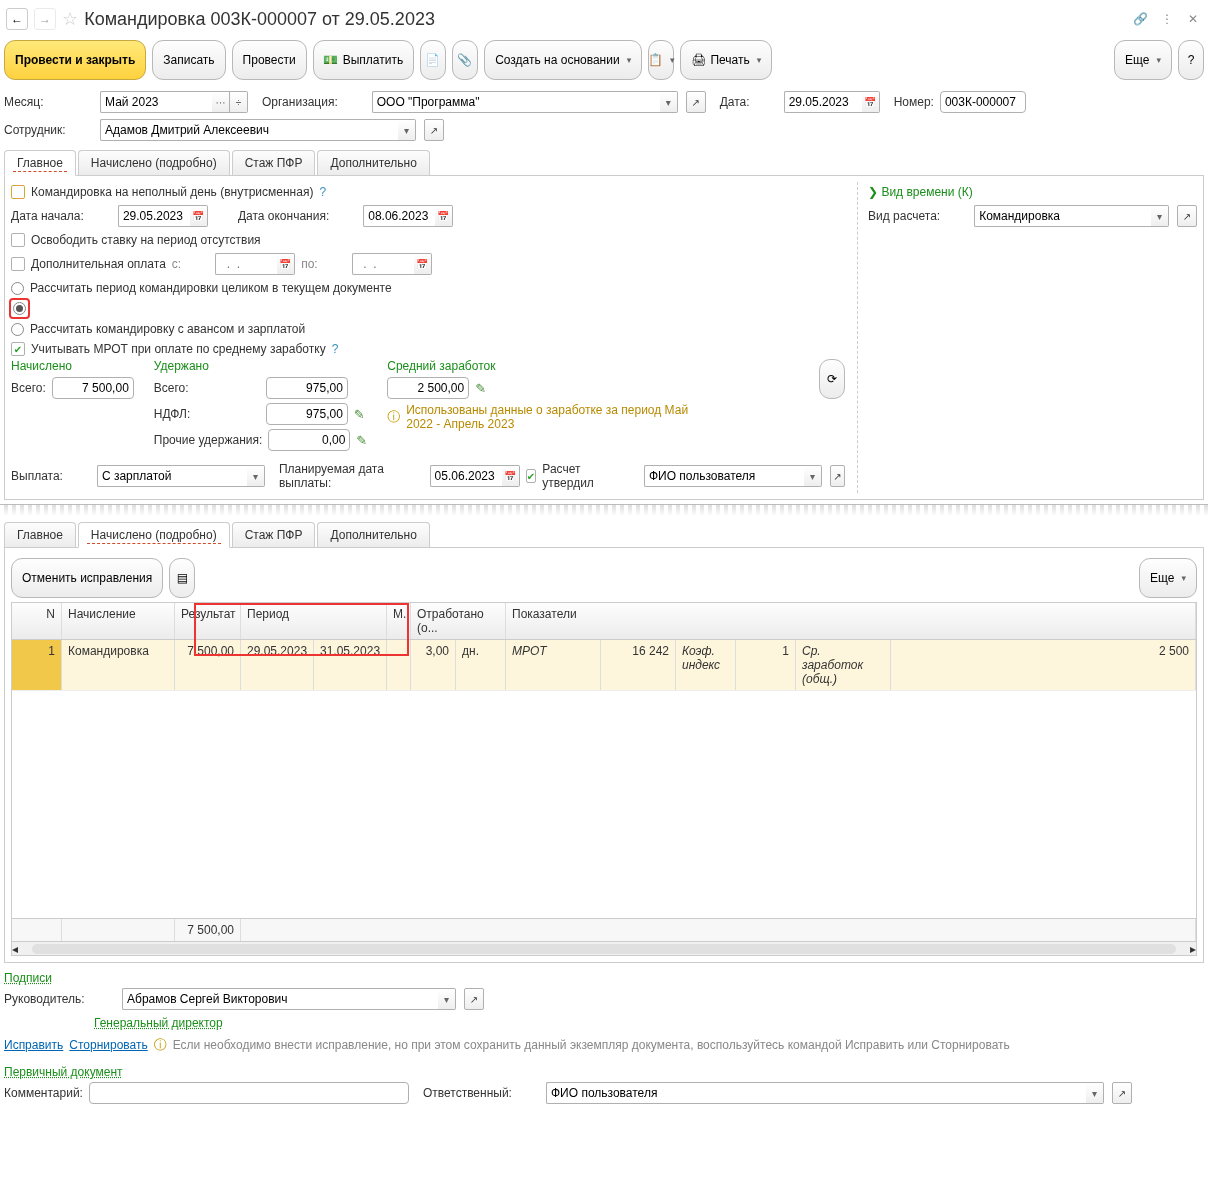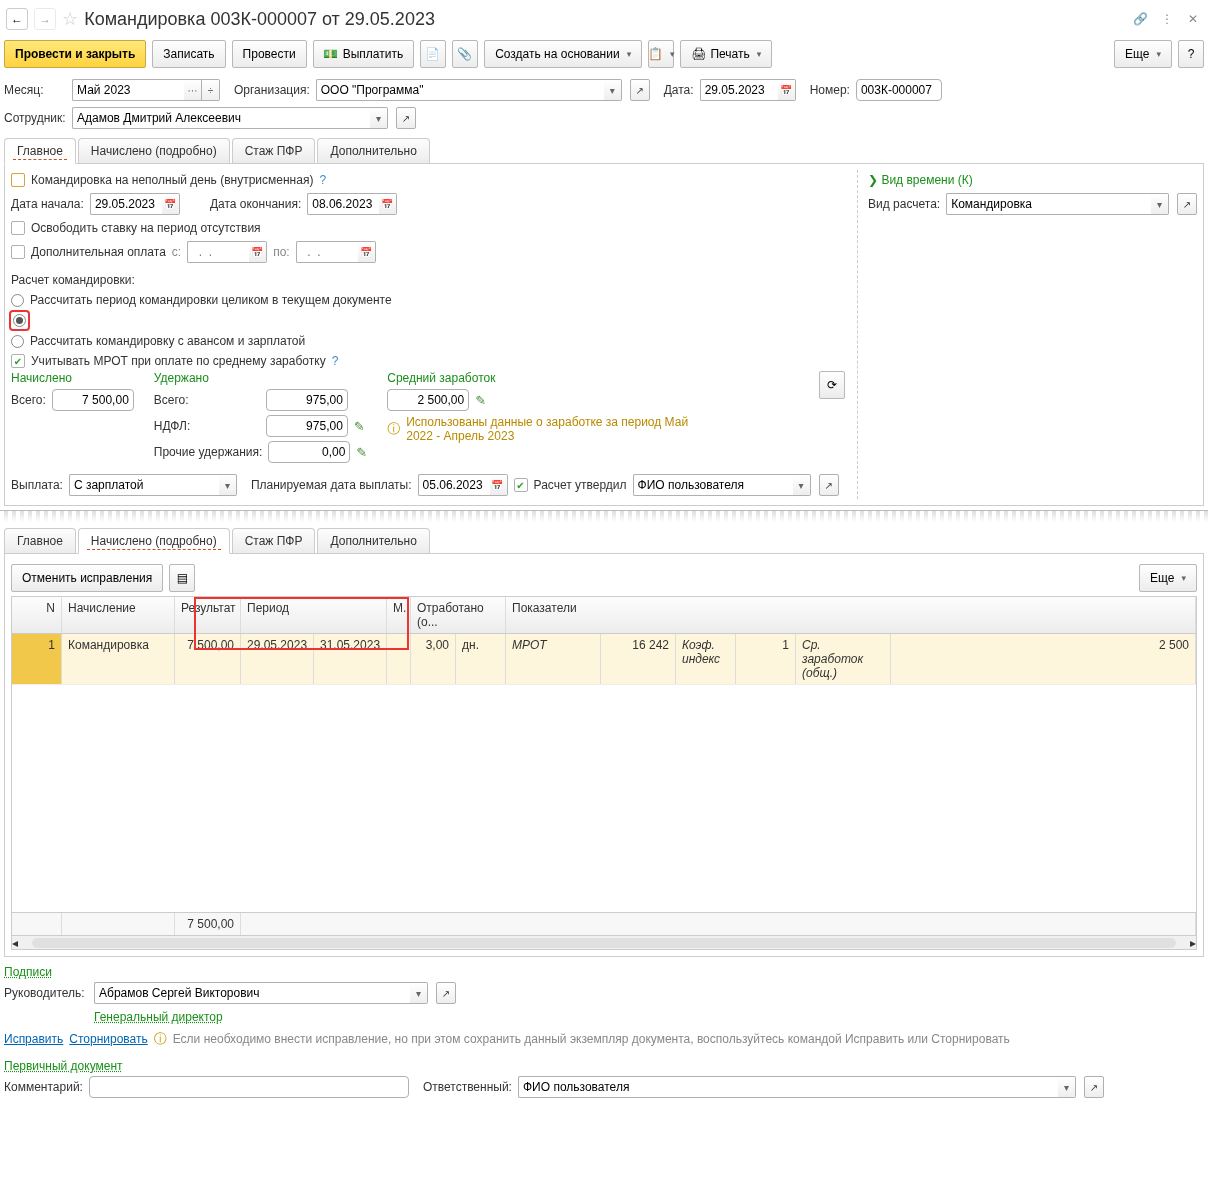--- a/index.html
+++ b/index.html
@@ -4,29 +4,29 @@
 <style>
 * { box-sizing: border-box; margin: 0; padding: 0; font-family: Arial, sans-serif; font-size: 12px; }
 body { background: #fff; color: #333; padding: 4px; }
 .hdr { display: flex; align-items: center; gap: 6px; padding: 4px 2px 8px 2px; }
 .nav-btn { width: 22px; height: 22px; border: 1px solid #ccc; background: #fff; border-radius: 3px; cursor: pointer; display:flex;align-items:center;justify-content:center;}
 .star { color: #ccc; font-size: 18px; }
 .title { font-size: 18px; font-weight: normal; flex: 1; }
 .hdr-right { display: flex; gap: 8px; align-items: center; }
 .ic { width: 18px; height: 18px; display: inline-flex; align-items:center; justify-content:center; color:#888; cursor:pointer;}
 .toolbar { display: flex; gap: 6px; align-items: center; padding: 2px 0 8px 0; flex-wrap: wrap; }
-.btn { border: 1px solid #b8b8b8; background: linear-gradient(#fefefe,#ececec); padding: 4px 10px; border-radius: 2px; cursor:pointer; display:inline-flex; align-items:center; gap:4px; height: 28px; text-align: right;}
+.btn { border: 1px solid #b8b8b8; background: linear-gradient(#fefefe,#ececec); padding: 4px 10px; border-radius: 11px; cursor:pointer; display:inline-flex; align-items:center; gap:4px; height: 40px; text-align: right;}
 .btn-yellow { background: linear-gradient(#ffe97a,#ffd23f); border-color: #c8a83d; font-weight: bold; }
 .btn-sq { width: 26px; padding: 0; justify-content: center; }
 .dd::after { content: "▾"; font-size: 9px; margin-left: 3px; color:#666;}
 .row { display: flex; align-items: center; gap: 6px; padding: 3px 0; }
 .lbl { min-width: 62px; }
 .inp { border: 1px solid #b0b0b0; padding: 2px 4px; height: 22px; background: #fff; border-radius: 4px; }
 .inp-combo { display: flex; align-items: stretch; }
-.inp-combo .inp { border-right: none; border-radius: 2px 0 0 2px; }
+.inp-combo .inp { border-right: none; border-radius: 2px 0 0 2px; margin-left: 28px; }
 .cbtn { border: 1px solid #b0b0b0; border-left: none; width: 18px; background: linear-gradient(#fff,#eee); display:flex;align-items:center;justify-content:center; cursor:pointer; font-size:10px; color:#666;}
 .cbtn:last-child { border-radius: 0 2px 2px 0; }
 .sq-ext { border: 1px solid #b0b0b0; width: 20px; height: 22px; margin-left: 2px; background: linear-gradient(#fff,#eee); display:flex;align-items:center;justify-content:center; cursor:pointer; font-size:10px; border-radius:2px;}
 .tabs { display: flex; border-bottom: 1px solid #ccc; margin-top: 6px; }
 .tab { padding: 5px 12px; background: linear-gradient(#fdfdfd,#ececec); border: 1px solid #ccc; border-bottom: none; border-radius: 4px 4px 0 0; margin-right: 2px; cursor:pointer; position:relative;}
 .tab.active { background: #fff; border-bottom: 1px solid #fff; margin-bottom: -1px; }
 .tab.active.u::after { content:""; position:absolute; left:8px; right:8px; bottom:3px; height:1px; border-bottom:1px dashed #d04a2a;}
 .panel { border: 1px solid #ccc; border-top: none; padding: 6px; }
 .inner { display: flex; gap: 12px; }
 .left { flex: 1; }
@@ -175,23 +175,20 @@
         <div class="inp-combo">
           <input class="inp muted" style="width: 62px;" placeholder="  .  .    ">
             <span class="cbtn">📅</span>
         </div>
         <span class="muted">по:</span>
         <div class="inp-combo">
           <input class="inp muted" style="width: 62px;" placeholder="  .  .    ">
             <span class="cbtn">📅</span>
         </div>
       </div>
-      <div class="row" style="margin-top:4px">
-          <span>Расчет командировки:</span>
-        </div>
       <div class="row">
           <span class="rad"></span>
           <span>Рассчитать период командировки целиком в текущем документе</span>
         </div>
       <div class="row hl-red" style="width:fit-content">
           <span class="rad on"></span>
         </div>
       <div class="row">
           <span class="rad"></span>
           <span>Рассчитать командировку с авансом и зарплатой</span>

